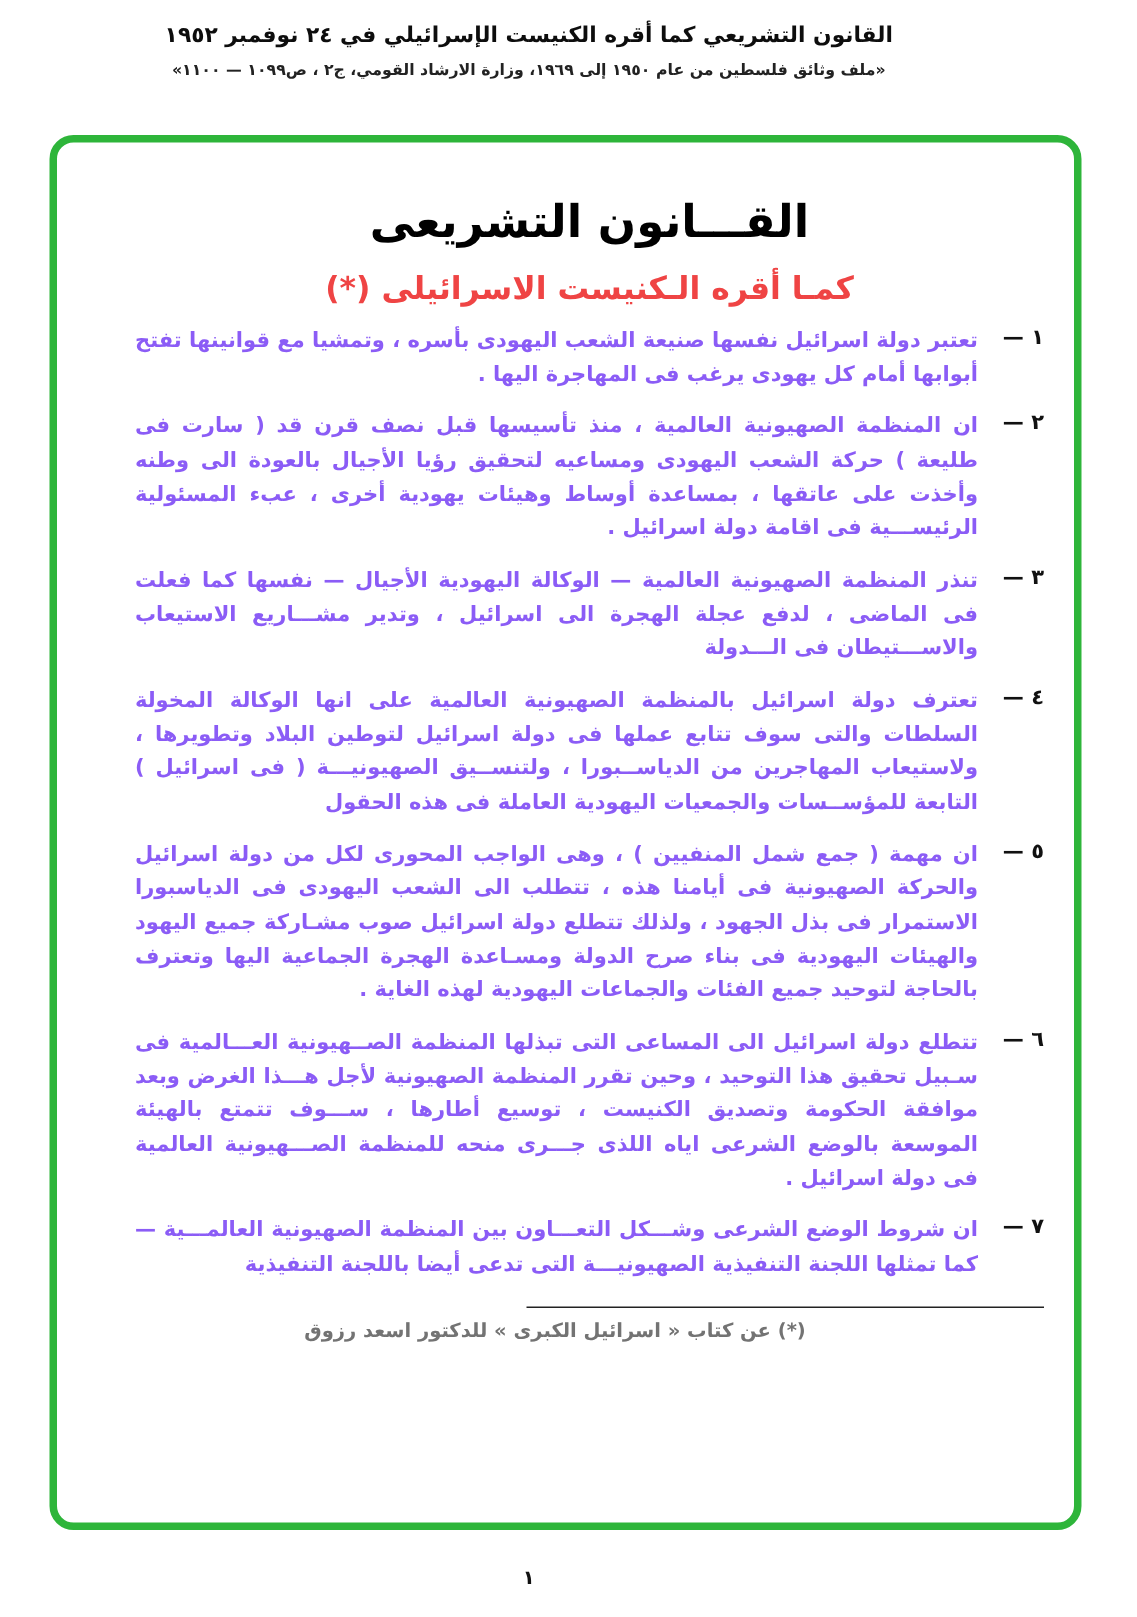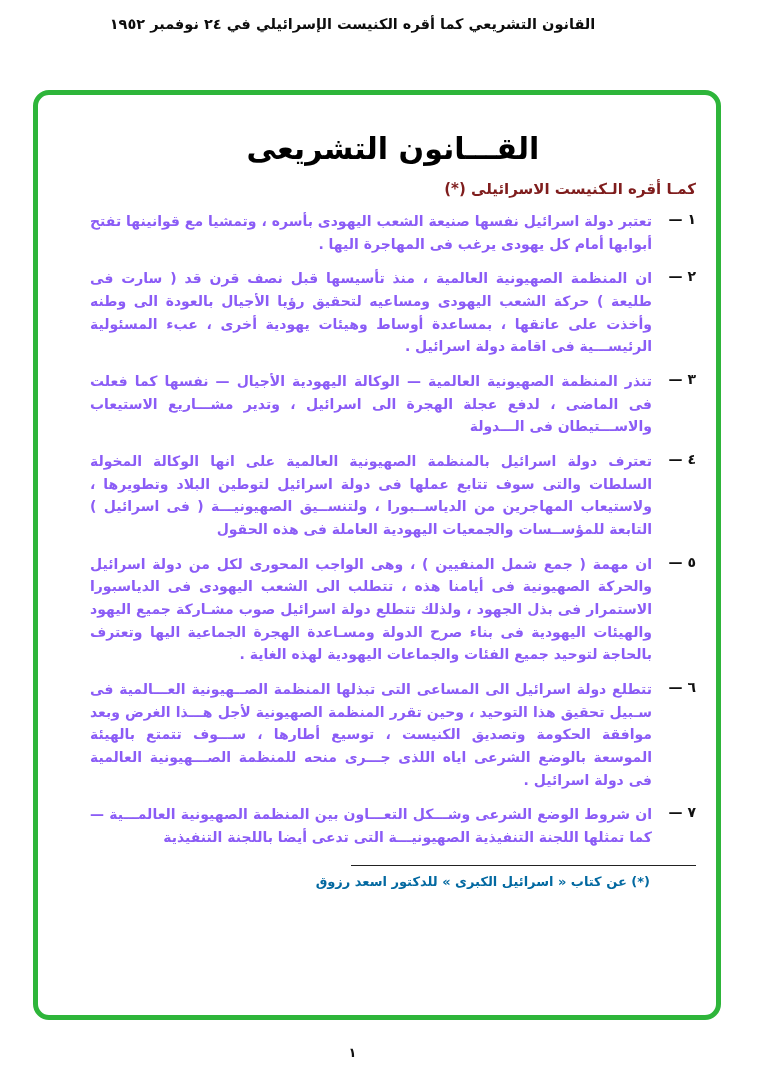--- a/index.html
+++ b/index.html
@@ -44,24 +44,24 @@
     background: #ffffff;
   }
   .doc-title {
     text-align: center;
     font-size: 30px;
     font-weight: bold;
     color: #000000;
     margin-bottom: 14px;
   }
   .doc-subtitle {
-    text-align: right;
-    font-size: 15px;
+    text-align: center;
+    font-size: 21px;
     font-weight: bold;
-    color: #7f1d1d;
+    color: #ef4444;
     margin-bottom: 12px;
   }
   .doc-date {
     text-align: center;
     font-size: 16px;
     font-weight: bold;
     color: #000000;
     margin-bottom: 24px;
   }
   
@@ -91,39 +91,41 @@
   .footnote-line {
     width: 345px;
     border-top: 1.5px solid #222222;
     margin-right: 0;
   }
   .footnote-text {
     margin-top: 8px;
     margin-right: 46px;
     font-size: 13px;
     font-weight: bold;
-    color: #0369a1;
+    color: #737373;
+    text-align: center;
   }
   
   .page-number {
     position: absolute;
     bottom: 18px; left: 0; right: 0;
     text-align: center;
     font-size: 13px;
     font-weight: bold;
     color: #111111;
   }
 </style>
 </head>
 <body>
 
 <div class="page">
 
   <header class="top-header">
     <div class="h1">القانون التشريعي كما أقره الكنيست الإسرائيلي في ٢٤ نوفمبر ١٩٥٢</div>
+    <div class="h2">«ملف وثائق فلسطين من عام ١٩٥٠ إلى ١٩٦٩، وزارة الارشاد القومي، ج٢ ، ص١٠٩٩ — ١١٠٠»</div>
   </header>
 
   <div class="green-box">
 
     <div class="doc-title">القـــانون التشريعى</div>
     <div class="doc-subtitle">كمـا أقره الـكنيست الاسرائيلى (*)</div>
 
     <div class="items">
 
       <div class="item">

